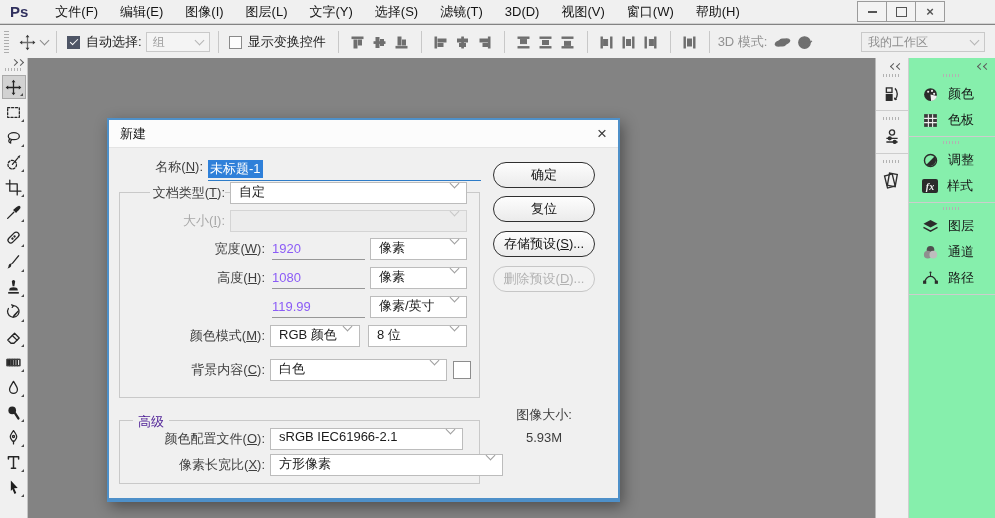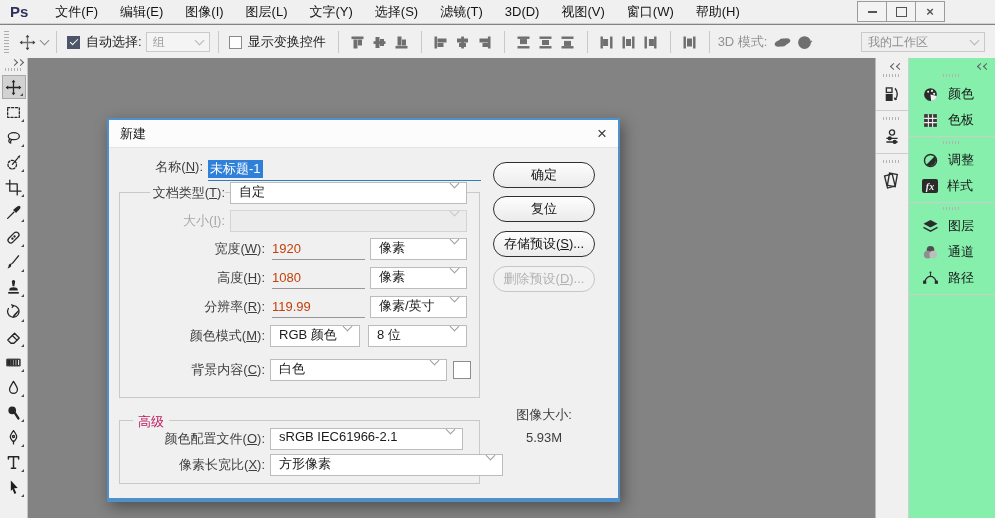--- a/index.html
+++ b/index.html
@@ -78,25 +78,25 @@
   .lblrow{position:absolute;height:22px;display:flex;align-items:center;justify-content:flex-end;color:#3f3f3f;}
   .lblrow .t{background:#f0f0f0;padding-left:3px;white-space:nowrap;}
   .lblrow.dis{color:#a8a8a8;}
   .mn{text-decoration:underline;}
   .dd{position:absolute;height:22px;background:#fff;border:1px solid #bcbcbc;box-sizing:border-box;display:flex;
       align-items:flex-start;padding:0 8px;color:#1b1b1b;}
   .dd .chev-d{margin-left:auto;border-color:#9e9e9e;}
   .dd.dis{background:#ececec;border-color:#d4d4d4;color:#b5b5b5;}
   .dd.dis .chev-d{border-color:#c7c7c7;}
   .tin{position:absolute;height:22px;border-bottom:1px solid #979797;display:flex;align-items:flex-end;
-       padding-bottom:3px;color:#c2410c;box-sizing:border-box;}
+       padding-bottom:3px;color:#8b5cf6;box-sizing:border-box;}
   .name-in{position:absolute;height:24px;border-bottom:1px solid #2e7cc8;display:flex;align-items:flex-end;padding-bottom:2px;}
   .sel{background:#2f80d9;color:#fff;padding:0 2px;}
   .gbox{position:absolute;border:1px solid #c9c9c9;box-sizing:border-box;}
-  .adv-lbl{position:absolute;background:#f0f0f0;padding:0 5px;color:#be185d;z-index:2;}
+  .adv-lbl{position:absolute;background:#f0f0f0;padding:0 5px;color:#4c1d95;z-index:2;}
   .swatch{position:absolute;width:18px;height:18px;background:#fff;border:1px solid #8d8d8d;box-sizing:border-box;}
   .dbtn{position:absolute;left:384px;width:102px;height:26px;border:1.5px solid #2f2f2f;border-radius:13px;
         background:linear-gradient(#fdfdfd,#ebebeb);display:flex;align-items:center;justify-content:center;
         font-size:13px;color:#141414;box-sizing:border-box;}
   .dbtn.dis{border-color:#c6c6c6;color:#b2b2b2;background:#f2f2f2;}
   .imgsize{position:absolute;left:384px;width:102px;text-align:center;color:#3d3d3d;}
 </style>
 </head>
 <body>
 
@@ -537,23 +537,20 @@
         <span class="t"><span>高度(</span><span class="mn">H</span><span>):</span></span>
       </div>
       <div class="tin" style="left:163px;top:119px;width:93px;">
         <span>1080</span>
       </div>
       <div class="dd" style="left:261px;top:119px;width:97px;">
         <span>像素</span>
         <span class="chev-d"></span>
       </div>
 
-      <div class="lblrow" style="left:0;top:148px;width:156px;">
-        <span class="t"><span>分辨率(</span><span class="mn">R</span><span>):</span></span>
-      </div>
       <div class="tin" style="left:163px;top:148px;width:93px;">
         <span>119.99</span>
       </div>
       <div class="dd" style="left:261px;top:148px;width:97px;">
         <span>像素/英寸</span>
         <span class="chev-d"></span>
       </div>
 
       <div class="lblrow" style="left:0;top:177px;width:156px;">
         <span class="t"><span>颜色模式(</span><span class="mn">M</span><span>):</span></span>

